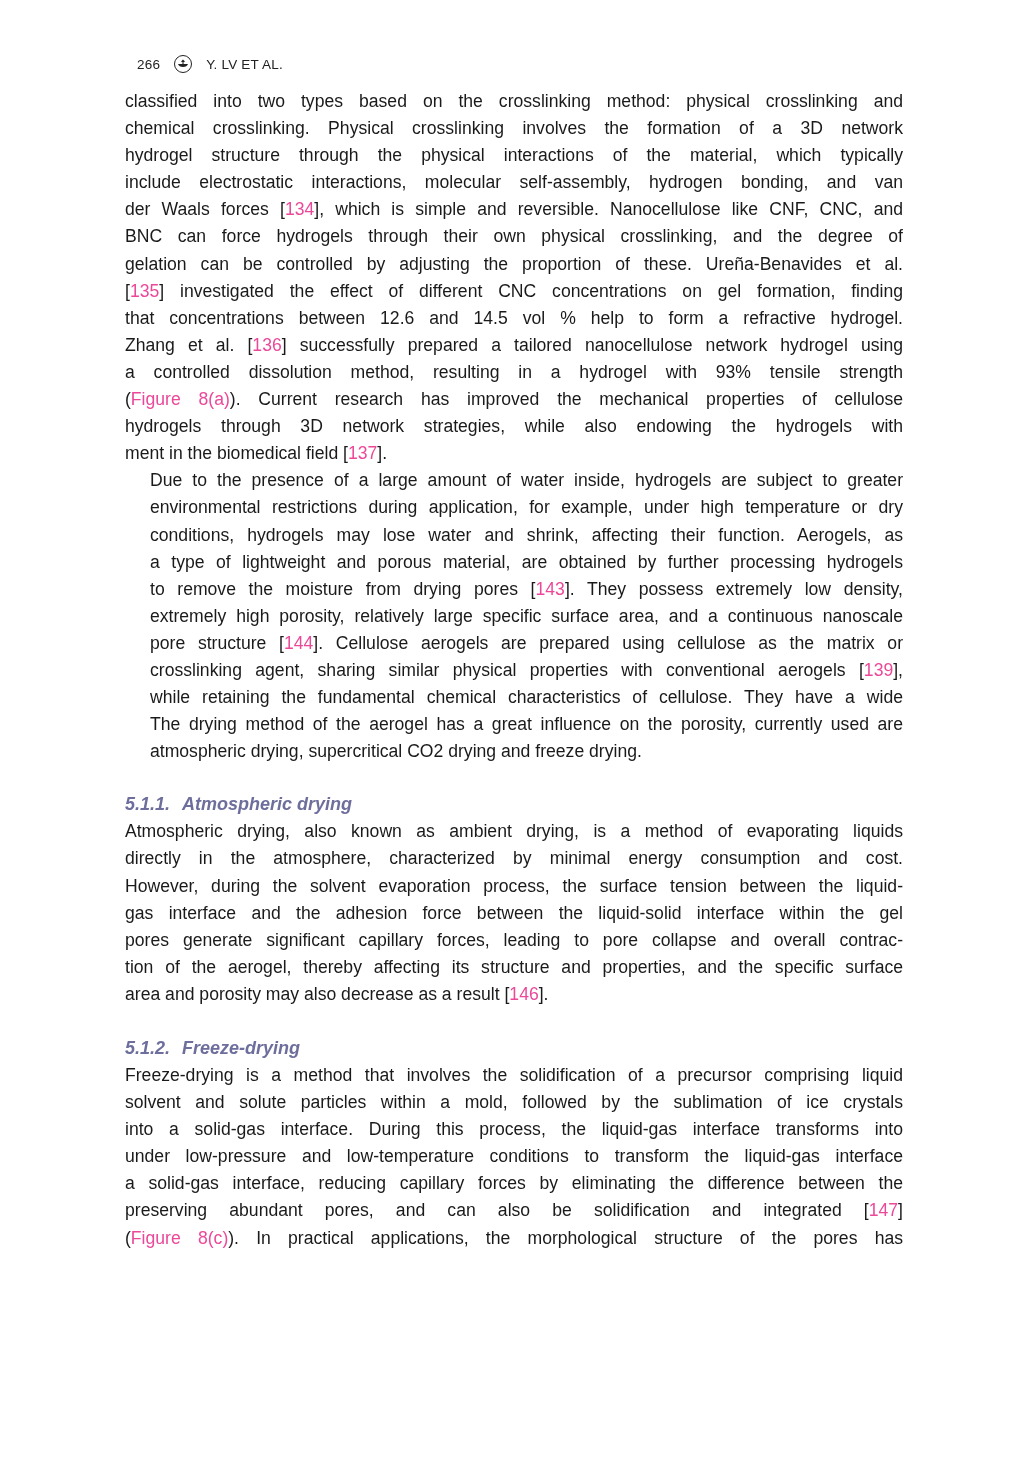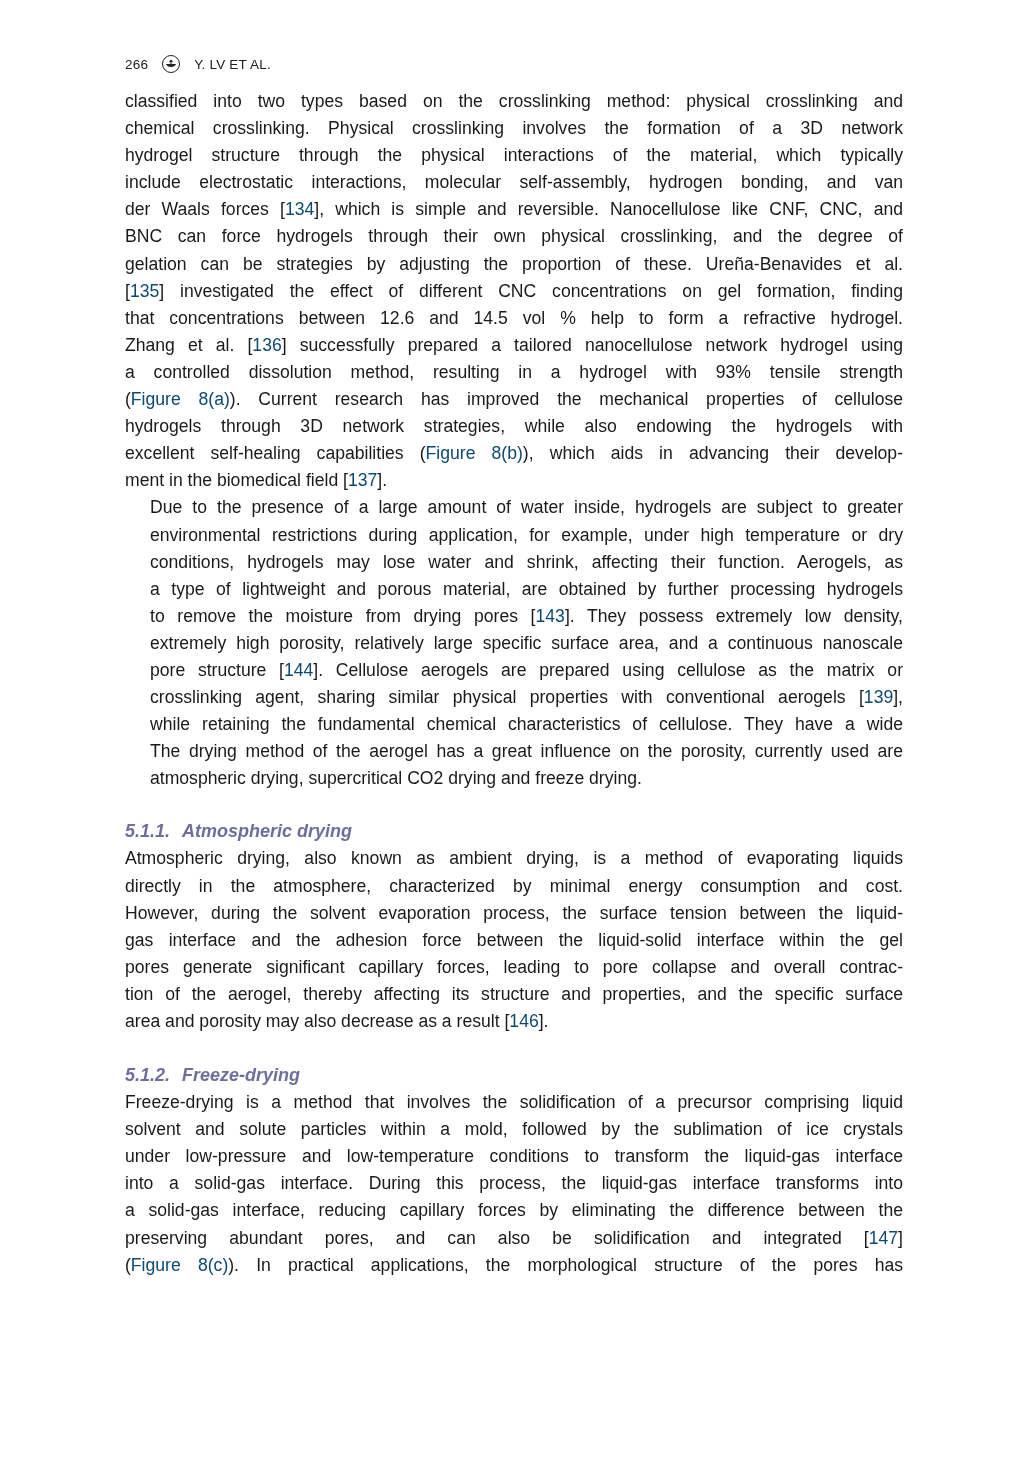--- a/index.html
+++ b/index.html
@@ -1,30 +1,30 @@
 <!DOCTYPE html>
 <html><head>
 <meta charset="utf-8">
 <style>
   html, body { margin: 0; padding: 0; background: #ffffff; }
   body { width: 1028px; height: 1465px; position: relative; overflow: hidden; }
   .page { position: absolute; left: 125px; top: 0; width: 778px;
     font-family: "Liberation Sans", sans-serif; color: #1a1a1a; }
-  .running-head { position: absolute; top: 53px; left: 0; height: 22px; display: flex; align-items: center;
+  .running-head { position: absolute; top: 53px; left: 12px; height: 22px; display: flex; align-items: center;
     font-size: 13.5px; color: #222; letter-spacing: 0.2px; }
   .running-head .pagenum { margin-right: 14px; }
   .running-head .logo { width: 18px; height: 18px; border: 1.6px solid #222; border-radius: 50%;
     display: inline-flex; align-items: center; justify-content: center; margin-right: 14px; box-sizing: border-box; }
   .running-head .logo svg { width: 12px; height: 12px; }
   .body-text { position: absolute; top: 88px; left: 0; width: 778px; font-size: 17.6px; line-height: 27.1px; }
   .para { margin: 0; text-align: justify; text-align-last: left; }
   .para.indent { text-indent: 25px; }
   .line { display: block; text-align: justify; text-align-last: justify; white-space: nowrap; overflow: visible; }
   .line.last { text-align-last: left; }
-  .ref { color: #0c4a6e; }
+  .ref { color: #ec4899; }
   .heading { margin: 0; font-style: italic; font-weight: bold; color: #6d6e9c; font-size: 18px; line-height: 27px; }
   .heading .num { margin-right: 12px; }
   .gap1 { height: 26px; }
   .gap2 { height: 27px; }
 </style>
 </head>
 <body>
 
 <div class="page">
   <div class="running-head">
@@ -39,28 +39,27 @@
   </div>
 
   <div class="body-text" id="body-text">
       <p class="para">
         <span class="line"><span>classified into two types based on the crosslinking method: physical crosslinking and</span></span>
         <span class="line"><span>chemical crosslinking. Physical crosslinking involves the formation of a 3D network</span></span>
         <span class="line"><span>hydrogel structure through the physical interactions of the material, which typically</span></span>
         <span class="line"><span>include electrostatic interactions, molecular self-assembly, hydrogen bonding, and van</span></span>
         <span class="line"><span>der Waals forces [</span><span class="ref">134</span><span>], which is simple and reversible. Nanocellulose like CNF, CNC, and</span></span>
         <span class="line"><span>BNC can force hydrogels through their own physical crosslinking, and the degree of</span></span>
-        <span class="line"><span>gelation can be strategies by adjusting the proportion of these. Ureña-Benavides et al.</span></span>
+        <span class="line"><span>gelation can be controlled by adjusting the proportion of these. Ureña-Benavides et al.</span></span>
         <span class="line"><span>[</span><span class="ref">135</span><span>] investigated the effect of different CNC concentrations on gel formation, finding</span></span>
         <span class="line"><span>that concentrations between 12.6 and 14.5 vol % help to form a refractive hydrogel.</span></span>
         <span class="line"><span>Zhang et al. [</span><span class="ref">136</span><span>] successfully prepared a tailored nanocellulose network hydrogel using</span></span>
         <span class="line"><span>a controlled dissolution method, resulting in a hydrogel with 93% tensile strength</span></span>
         <span class="line"><span>(</span><span class="ref">Figure 8(a)</span><span>). Current research has improved the mechanical properties of cellulose</span></span>
         <span class="line"><span>hydrogels through 3D network strategies, while also endowing the hydrogels with</span></span>
-        <span class="line"><span>excellent self-healing capabilities (</span><span class="ref">Figure 8(b)</span><span>), which aids in advancing their develop-</span></span>
         <span class="line last"><span>ment in the biomedical field [</span><span class="ref">137</span><span>].</span></span>
       </p>
       <p class="para indent">
         <span class="line"><span>Due to the presence of a large amount of water inside, hydrogels are subject to greater</span></span>
         <span class="line"><span>environmental restrictions during application, for example, under high temperature or dry</span></span>
         <span class="line"><span>conditions, hydrogels may lose water and shrink, affecting their function. Aerogels, as</span></span>
         <span class="line"><span>a type of lightweight and porous material, are obtained by further processing hydrogels</span></span>
         <span class="line"><span>to remove the moisture from drying pores [</span><span class="ref">143</span><span>]. They possess extremely low density,</span></span>
         <span class="line"><span>extremely high porosity, relatively large specific surface area, and a continuous nanoscale</span></span>
         <span class="line"><span>pore structure [</span><span class="ref">144</span><span>]. Cellulose aerogels are prepared using cellulose as the matrix or</span></span>
@@ -78,20 +77,20 @@
         <span class="line"><span>gas interface and the adhesion force between the liquid-solid interface within the gel</span></span>
         <span class="line"><span>pores generate significant capillary forces, leading to pore collapse and overall contrac-</span></span>
         <span class="line"><span>tion of the aerogel, thereby affecting its structure and properties, and the specific surface</span></span>
         <span class="line last"><span>area and porosity may also decrease as a result [</span><span class="ref">146</span><span>].</span></span>
       </p>
       <div class="gap2"></div>
       <h3 class="heading"><span class="num">5.1.2.</span><span>Freeze-drying</span></h3>
       <p class="para">
         <span class="line"><span>Freeze-drying is a method that involves the solidification of a precursor comprising liquid</span></span>
         <span class="line"><span>solvent and solute particles within a mold, followed by the sublimation of ice crystals</span></span>
+        <span class="line"><span>into a solid-gas interface. During this process, the liquid-gas interface transforms into</span></span>
         <span class="line"><span>under low-pressure and low-temperature conditions to transform the liquid-gas interface</span></span>
-        <span class="line"><span>into a solid-gas interface. During this process, the liquid-gas interface transforms into</span></span>
         <span class="line"><span>a solid-gas interface, reducing capillary forces by eliminating the difference between the</span></span>
         <span class="line"><span>preserving abundant pores, and can also be solidification and integrated [</span><span class="ref">147</span><span>]</span></span>
         <span class="line"><span>(</span><span class="ref">Figure 8(c)</span><span>). In practical applications, the morphological structure of the pores has</span></span>
       </p>
     </div>
 </div>
 
 </body></html>

